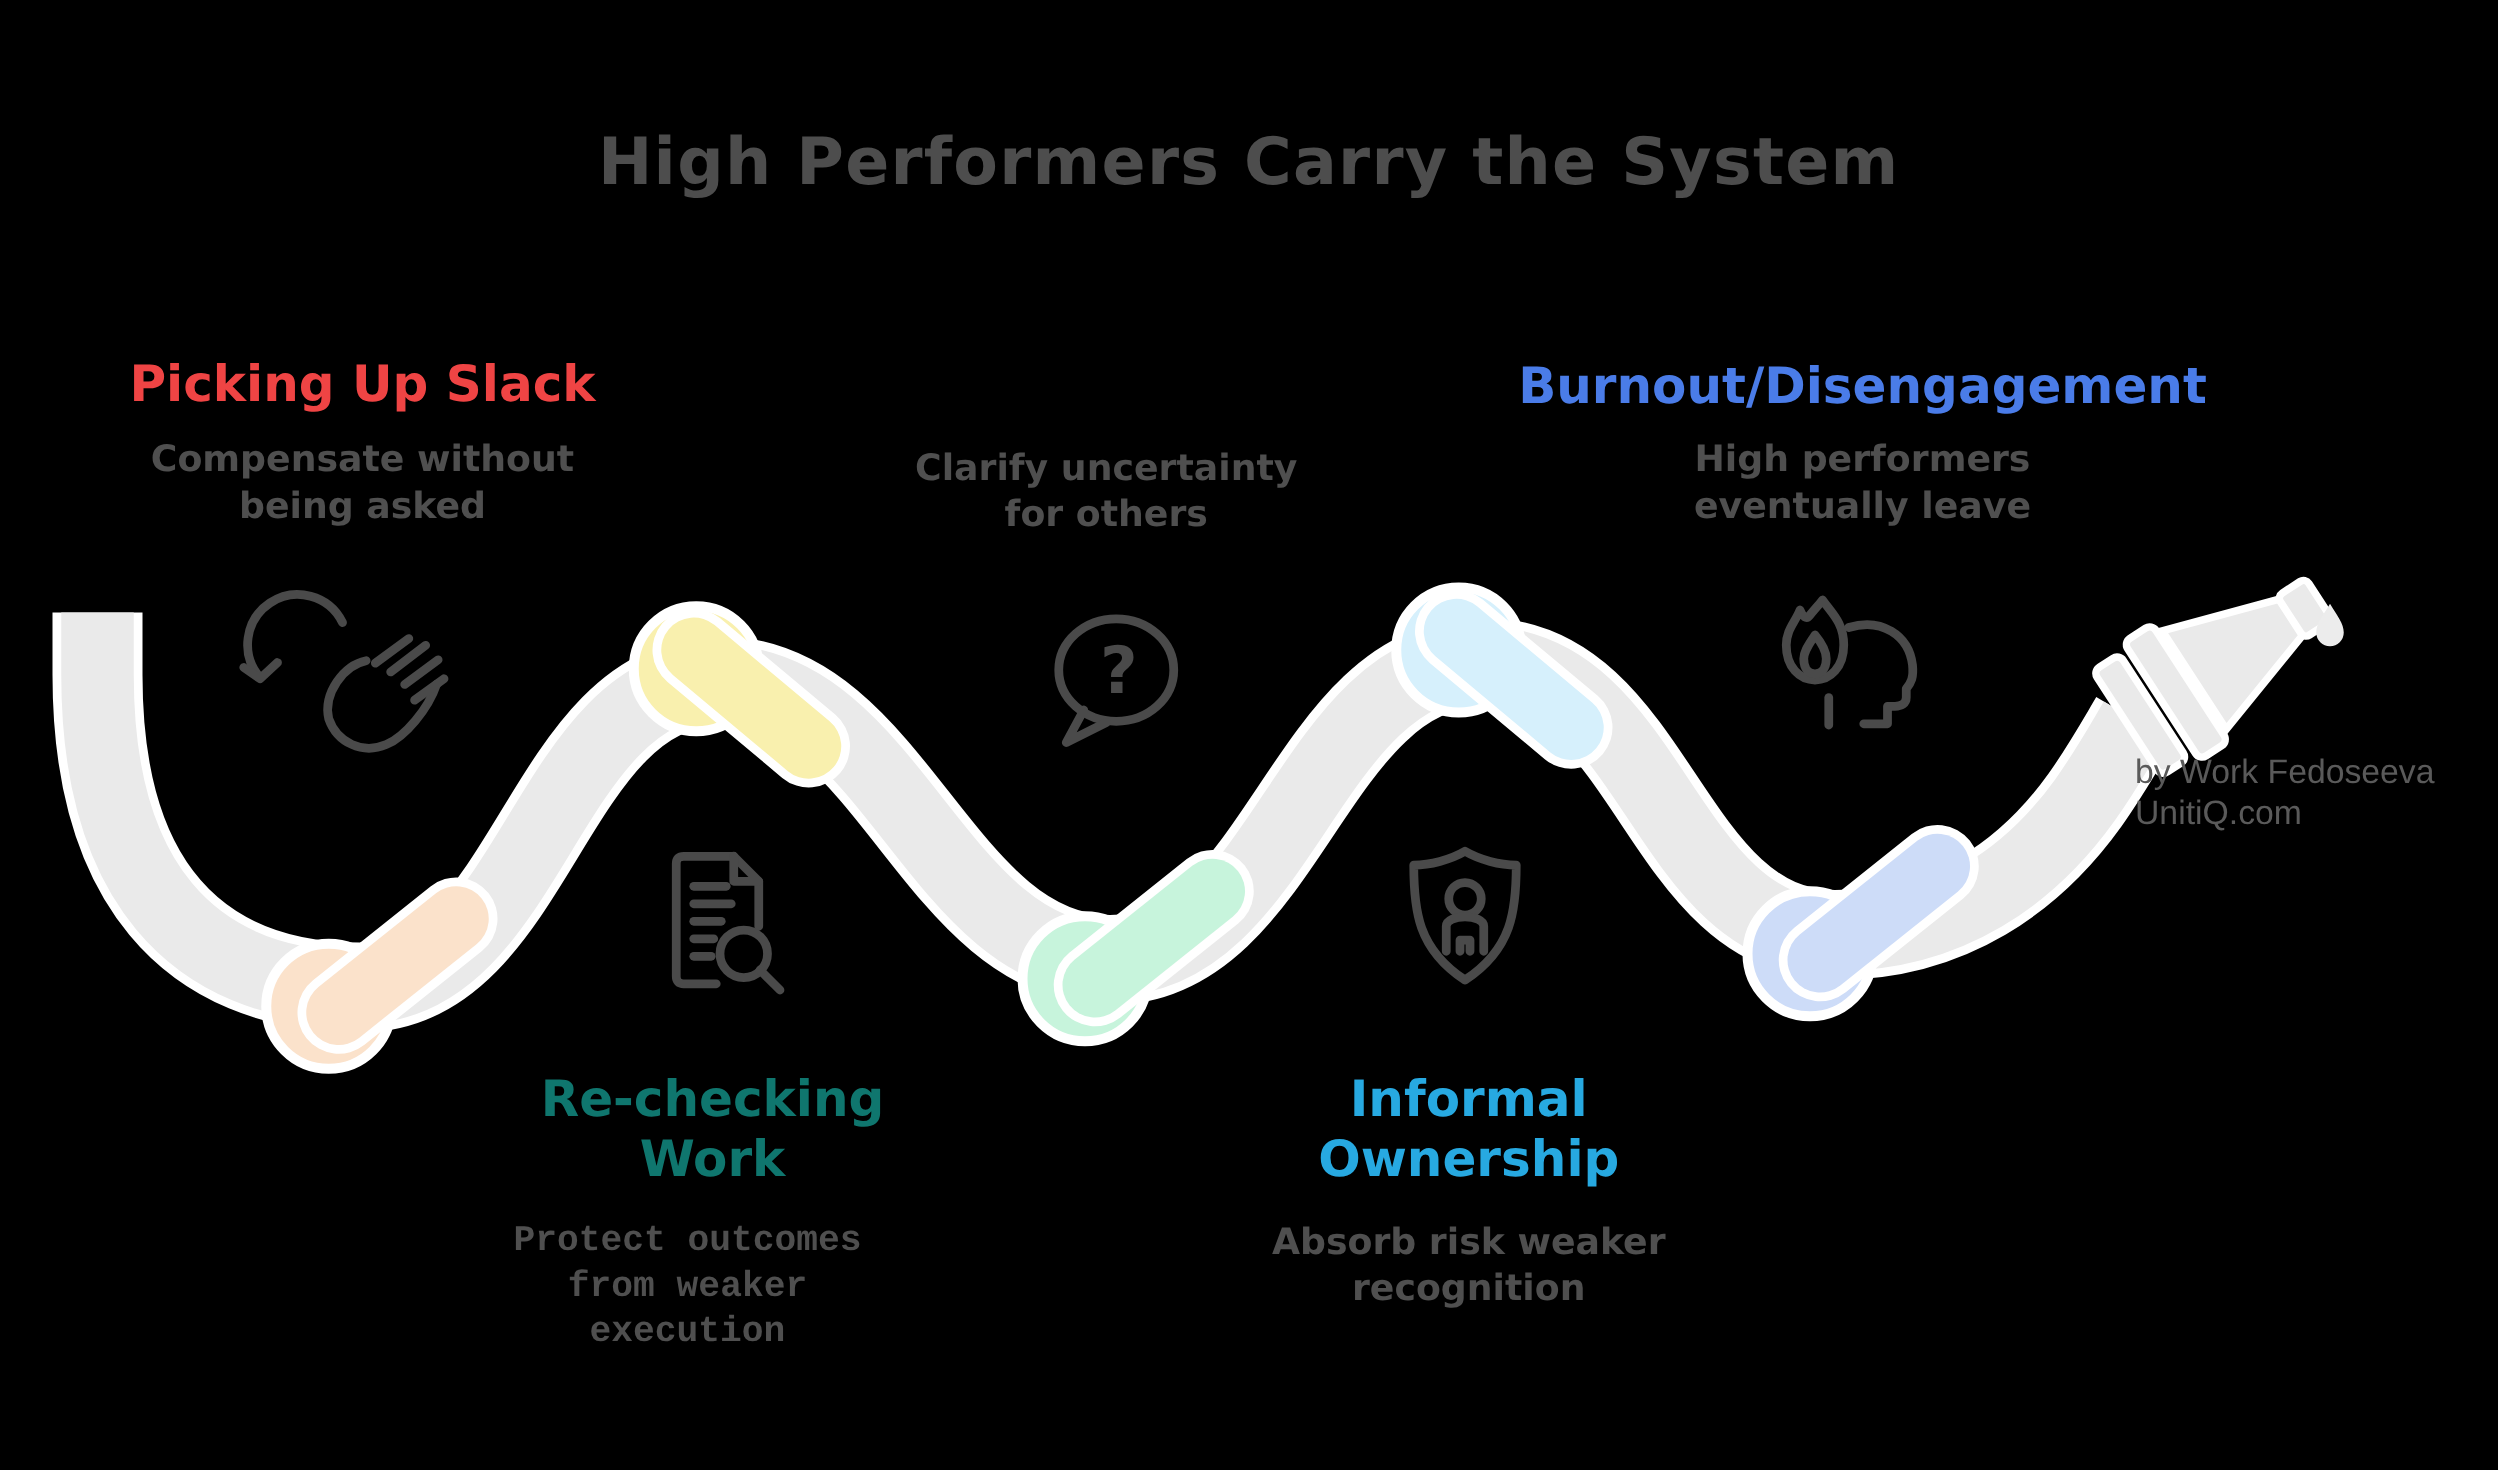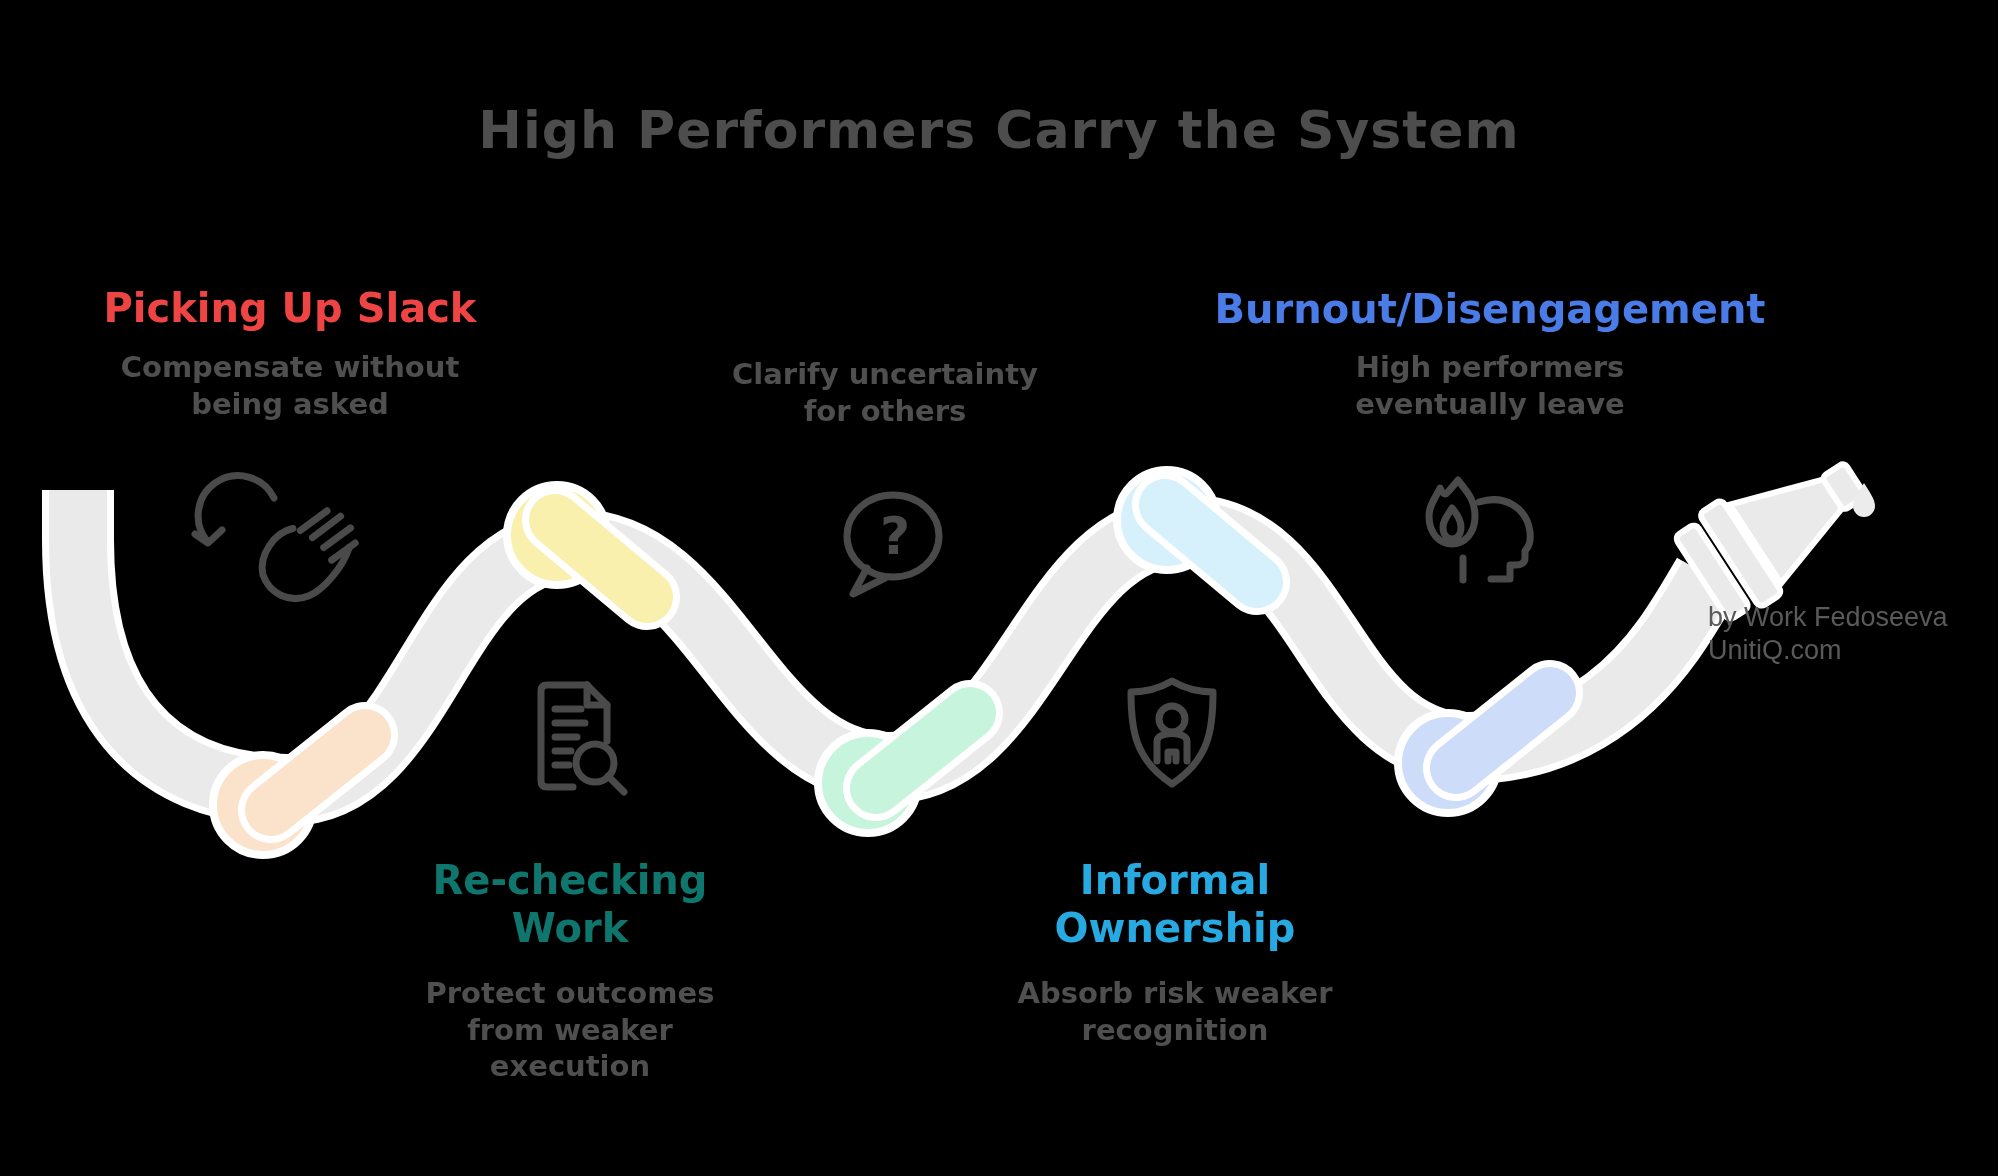--- a/index.html
+++ b/index.html
@@ -132,21 +132,21 @@
       <path class="icon-stroke" d="M -20 16 L -20 38"></path>
     </g>
   </svg>
 
   <div class="abs page-title">High Performers Carry the System</div>
 
   <div class="abs stage-label" style="left: 90px; top: 284px; width: 400px; color: #ef4444;">Picking Up Slack</div>
   <div class="abs stage-desc" style="left:120px;top:349px;width:340px;">Compensate without being asked</div>
 
   <div class="abs stage-label" style="left: 400px; top: 856px; width: 340px; color: #0f766e;">Re-checking Work</div>
-  <div class="abs stage-desc" style="left:420px;top:975px;width:300px;">Protect outcomes from weaker execution</div>
+  <div class="abs stage-desc" style="left:400px;top:975px;width:300px;font-family:Liberation Mono, monospace;">Protect outcomes from weaker execution</div>
 
   <div class="abs stage-desc" style="left:705px;top:356px;width:360px;">Clarify uncertainty for others</div>
 
   <div class="abs stage-label" style="left: 1005px; top: 856px; width: 340px; color: rgb(39, 169, 225);">Informal Ownership</div>
   <div class="abs stage-desc" style="left:1010px;top:975px;width:330px;">Absorb risk weaker recognition</div>
 
   <div class="abs stage-label" style="left: 1210px; top: 285px; width: 560px; color: rgb(74, 124, 232);">Burnout/Disengagement</div>
   <div class="abs stage-desc" style="left:1320px;top:349px;width:340px;">High performers eventually leave</div>
 
   <div class="abs attribution" style="left:1708px;top:601px;">

